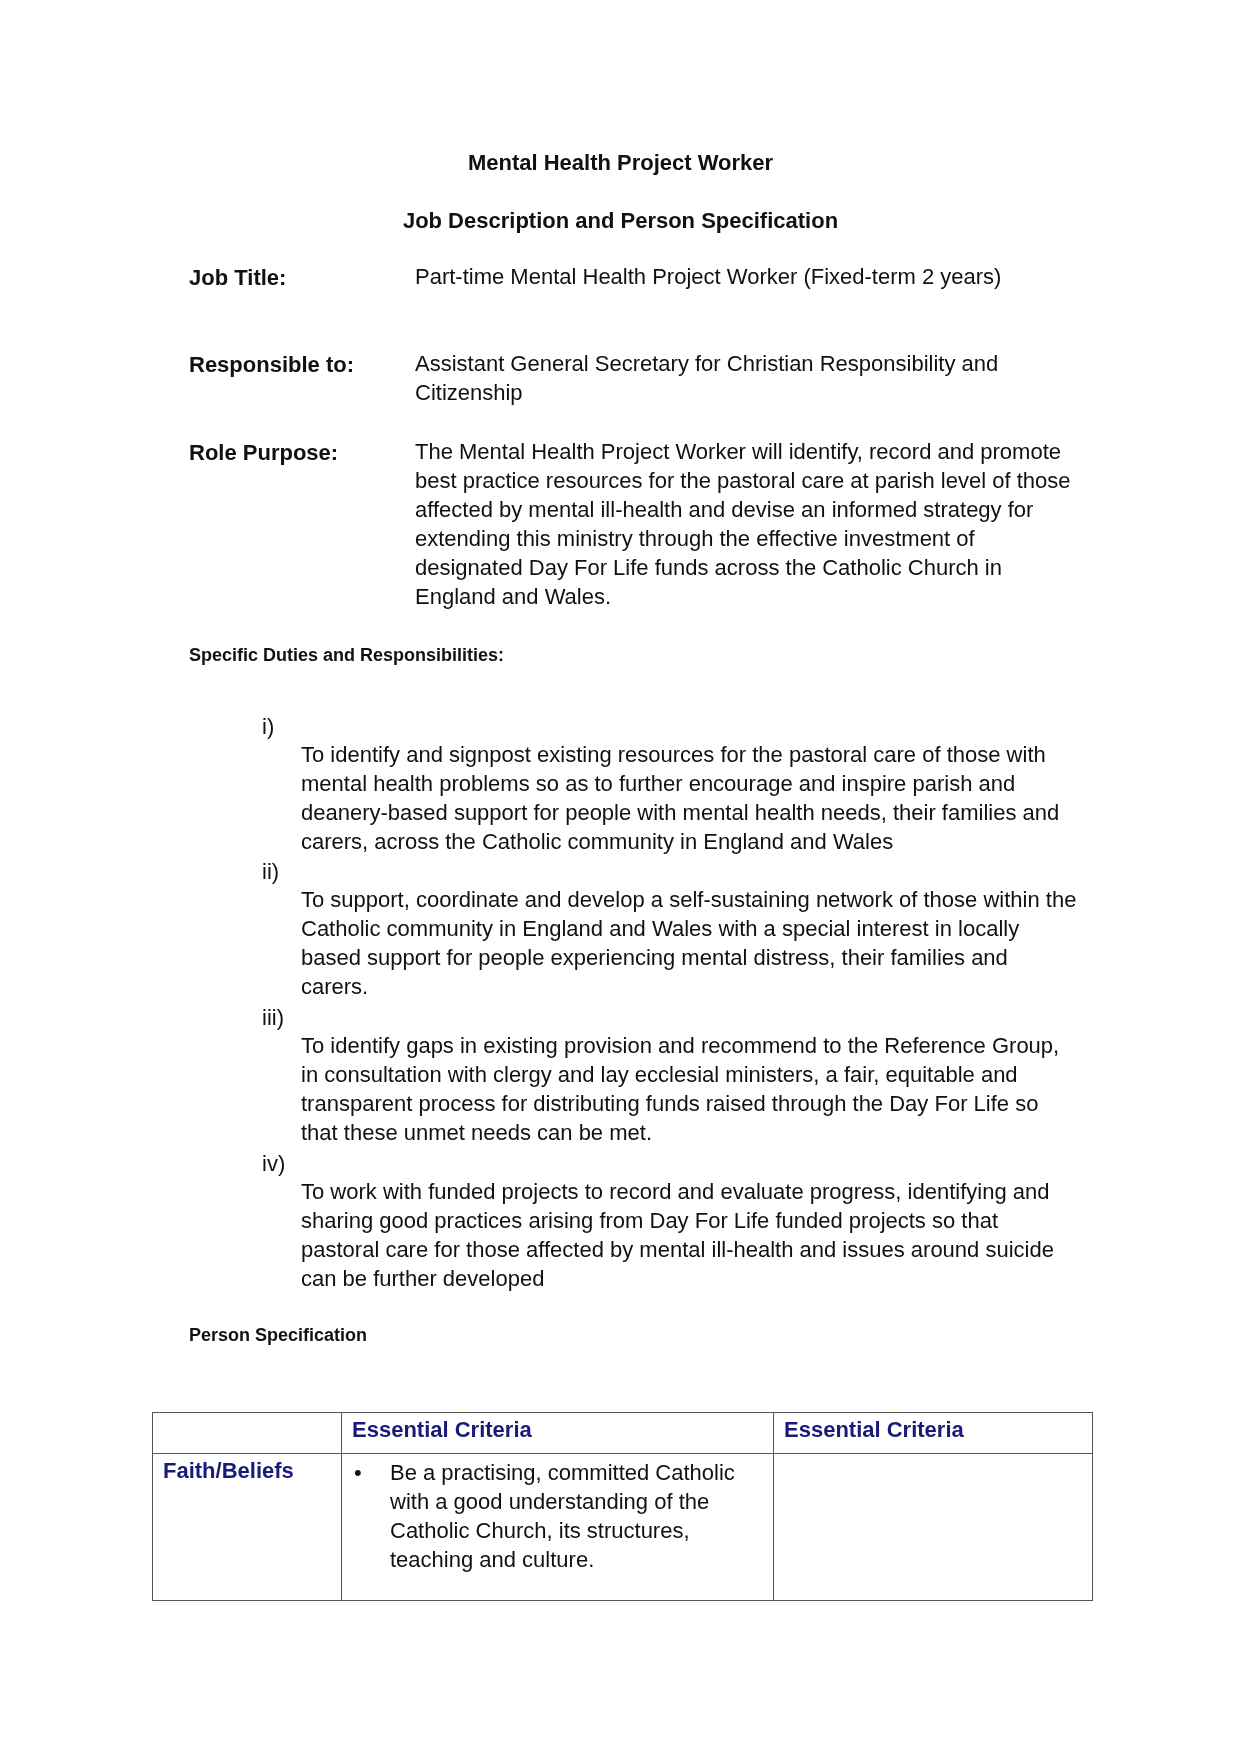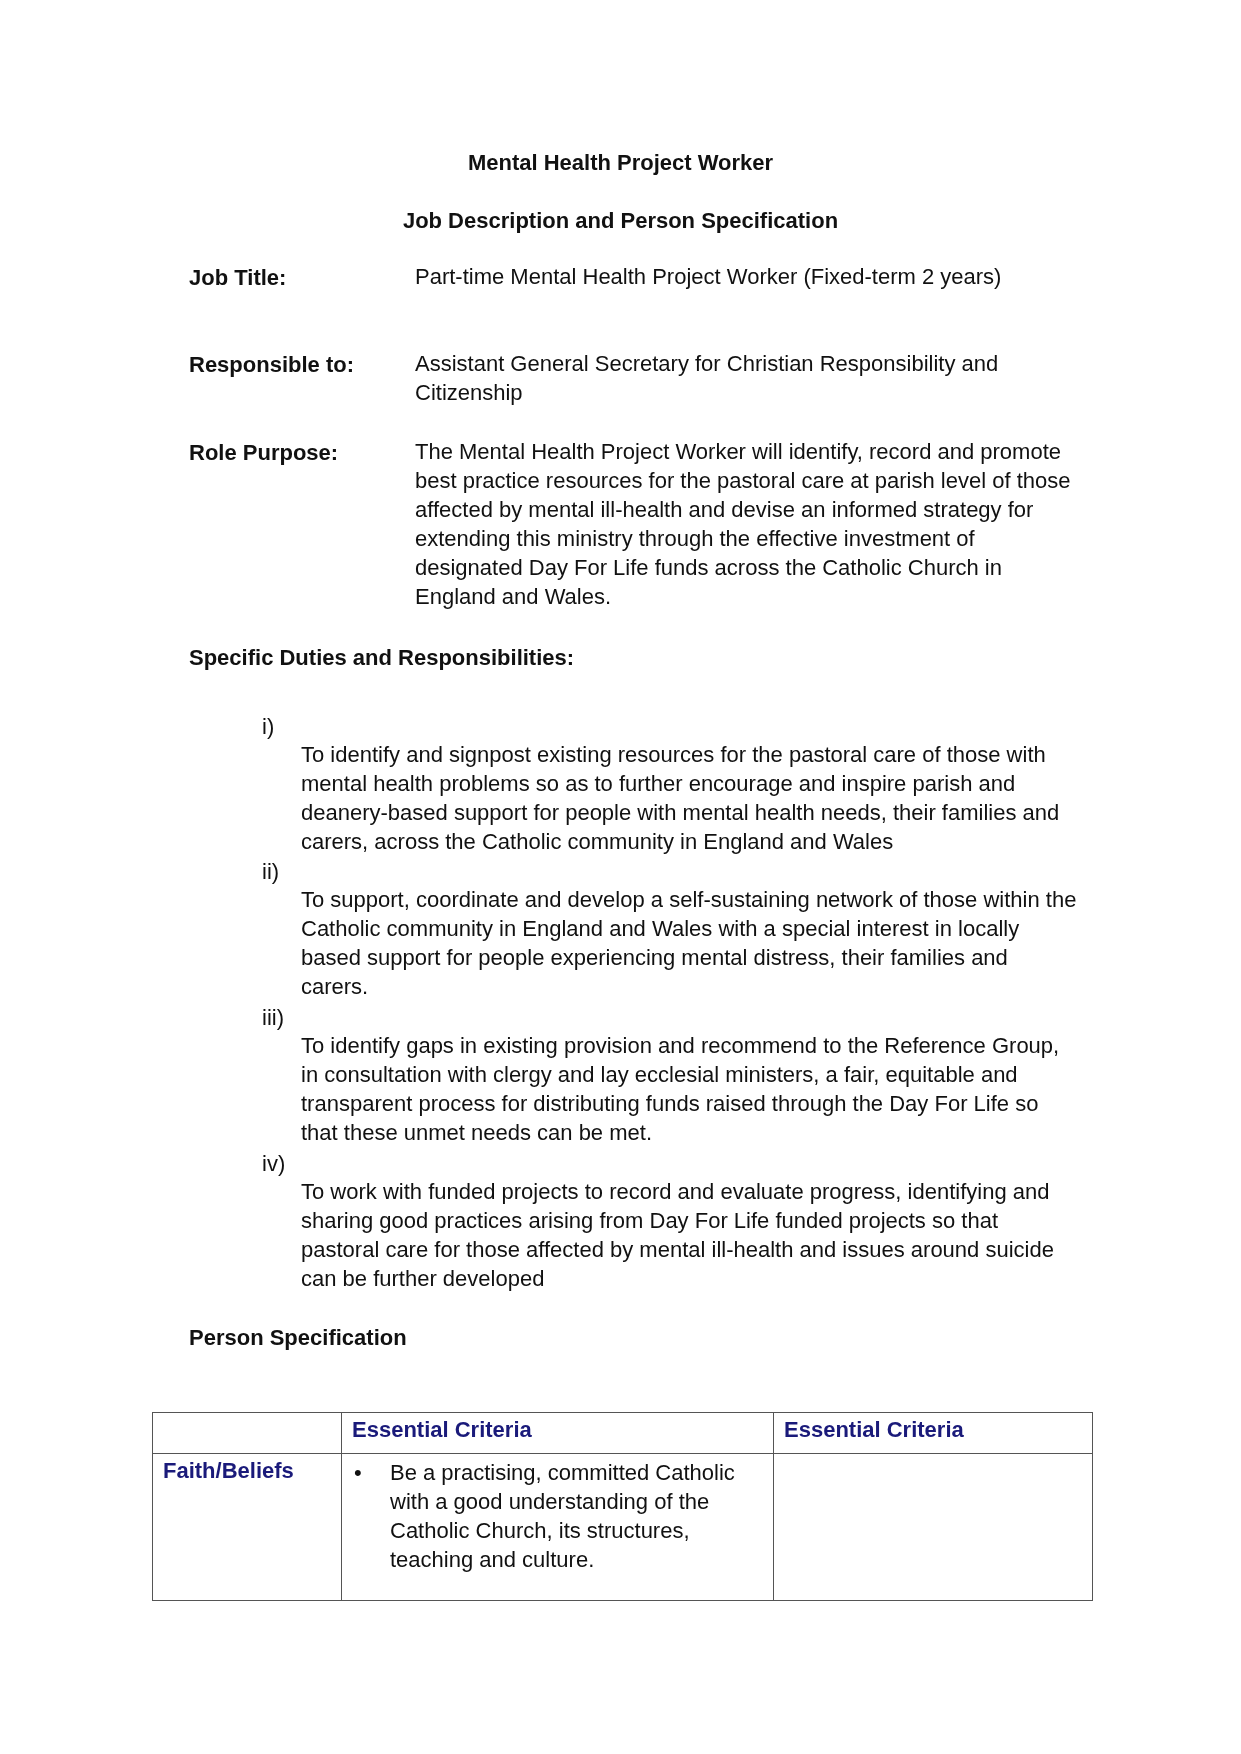--- a/index.html
+++ b/index.html
@@ -4,21 +4,21 @@
 <style>
   html, body { margin: 0; padding: 0; background: #ffffff; }
   body { width: 1241px; height: 1754px; position: relative; overflow: hidden;
          font-family: "Liberation Sans", sans-serif; color: #111; }
   .page { position: absolute; left: 0; top: 0; width: 1241px; height: 1754px; }
   .title { position: absolute; left: 0; width: 1241px; text-align: center;
            font-weight: bold; font-size: 22px; }
   .row-label { position: absolute; left: 189px; font-weight: bold; font-size: 22px; }
   .row-value { position: absolute; left: 415px; width: 660px; font-size: 22px; line-height: 29px; }
   .row-value b { font-weight: normal; }
-  .section-heading { position: absolute; left: 189px; font-weight: bold; font-size: 22px; }
+  .section-heading { position: absolute; left: 189px; font-weight: bold; font-size: 18px; }
   .duty { position: absolute; left: 262px; width: 820px; font-size: 22px; line-height: 29px; }
   .duty .num { position: absolute; left: 0; top: 0; }
   .duty .text { position: absolute; left: 39px; top: 0; width: 780px; margin-top: 28px; }
   table.spec { position: absolute; left: 152px; top: 1412px; width: 941px;
                border-collapse: collapse; font-size: 22px; }
   table.spec td { border: 1.5px solid #555; vertical-align: top; padding: 4px 10px; }
   table.spec td.c1 { width: 168px; }
   table.spec td.c2 { width: 411px; margin-top: 36px; }
   table.spec .hdr { color: #1a1a7a; font-weight: bold; }
   table.spec tr.head td { height: 32px; }

